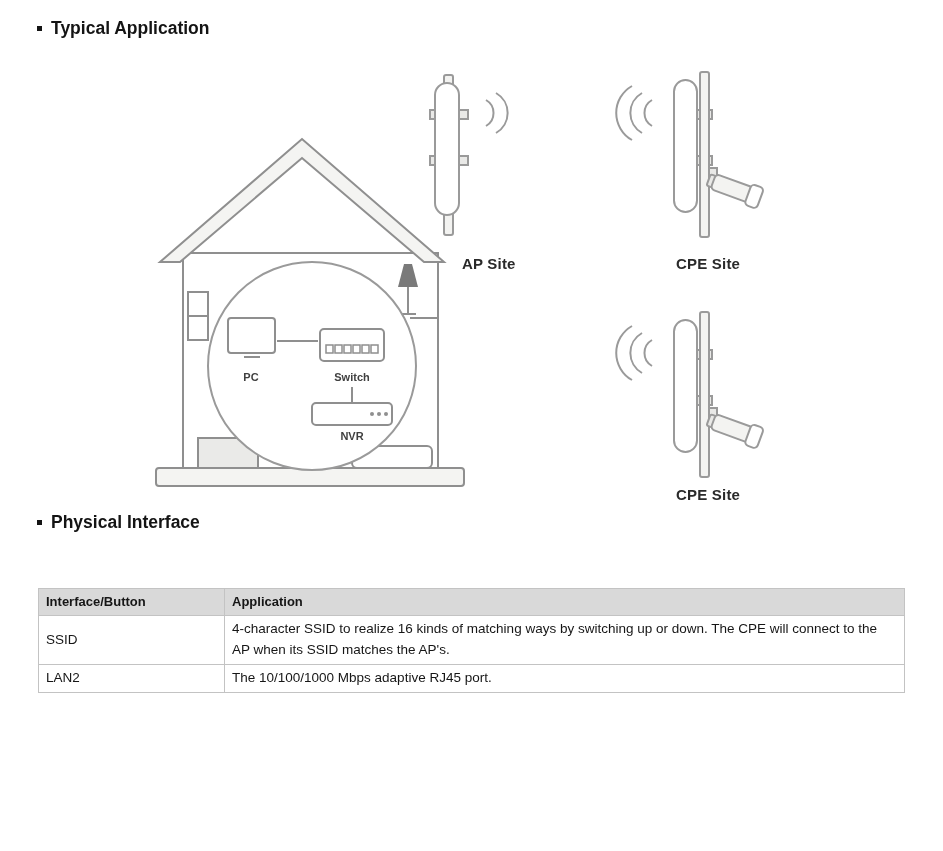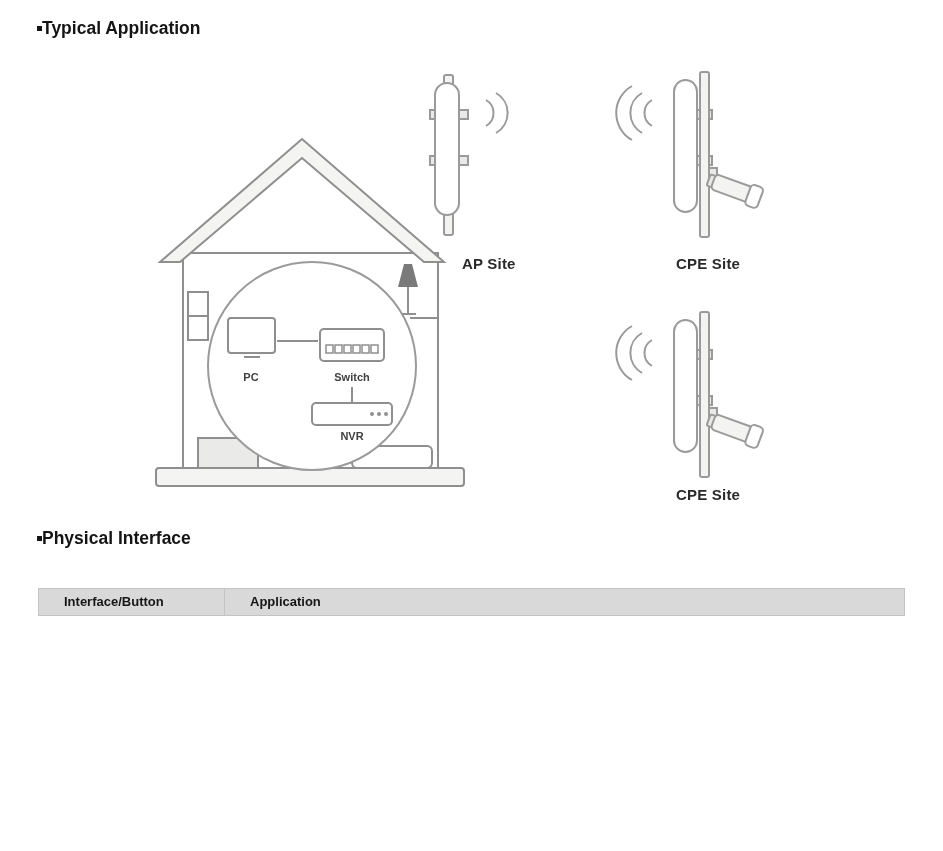--- a/index.html
+++ b/index.html
@@ -1,36 +1,36 @@
 <!DOCTYPE html>
 <html><head>
 <meta charset="utf-8">
 <style>
   * { margin:0; padding:0; box-sizing:border-box; }
   html,body { background:#ffffff; }
   body { font-family:"Liberation Sans", sans-serif; }
 
   .page { position:relative; width:943px; height:851px; background:#ffffff; overflow:hidden; }
 
-  .heading { position:absolute; left:37px; display:flex; align-items:center; 
+  .heading { position:absolute; left:37px; display:flex; align-items:center; gap:9px;
              font-weight:700; font-size:17.5px; color:#141414; }
   .heading .bullet { width:5px; height:5px; background:#141414; flex:0 0 auto; }
   #heading-typical { top:18px; }
-  #heading-physical { top:528px; }
+  #heading-physical { top:512px; }
 
   .diagram { position:absolute; left:120px; top:55px; }
 
   svg text { font-family:"Liberation Sans", sans-serif; }
   .site-label { font-weight:700; font-size:15px; fill:#2a2a2a; letter-spacing:0.2px; }
   .diag-label { font-weight:700; font-size:11px; fill:#404040; text-anchor:middle; }
 
   .iface-table { position:absolute; left:38px; top:588px; width:867px;
                  border-collapse:collapse; table-layout:fixed; }
   .iface-table th, .iface-table td { border:1px solid #c3c3c3; text-align:left;
-                 vertical-align:middle; padding:3px 25px; font-size:13.5px;
+                 vertical-align:middle; padding:3px 7px; font-size:13.5px;
                  color:#161616; line-height:1.55; }
   .iface-table th { background:#d9d9d9; font-weight:700; font-size:13px; }
   .col-interface { width:186px; }
 </style>
 </head>
 <body>
 
 <div class="page">
 
   <div class="heading" id="heading-typical">
@@ -143,16 +143,24 @@
   </div>
 
   <table class="iface-table">
     <thead>
       <tr>
         <th class="col-interface">Interface/Button</th>
         <th>Application</th>
       </tr>
     </thead>
     <tbody>
+      <tr>
+        <td>SSID</td>
+        <td>4-character SSID to realize 16 kinds of matching ways by switching up or down. The CPE will connect to the AP when its SSID matches the AP's.</td>
+      </tr>
+      <tr>
+        <td>LAN2</td>
+        <td>The 10/100/1000 Mbps adaptive RJ45 port.</td>
+      </tr>
     </tbody>
   </table>
 
 </div>
 
 </body></html>

